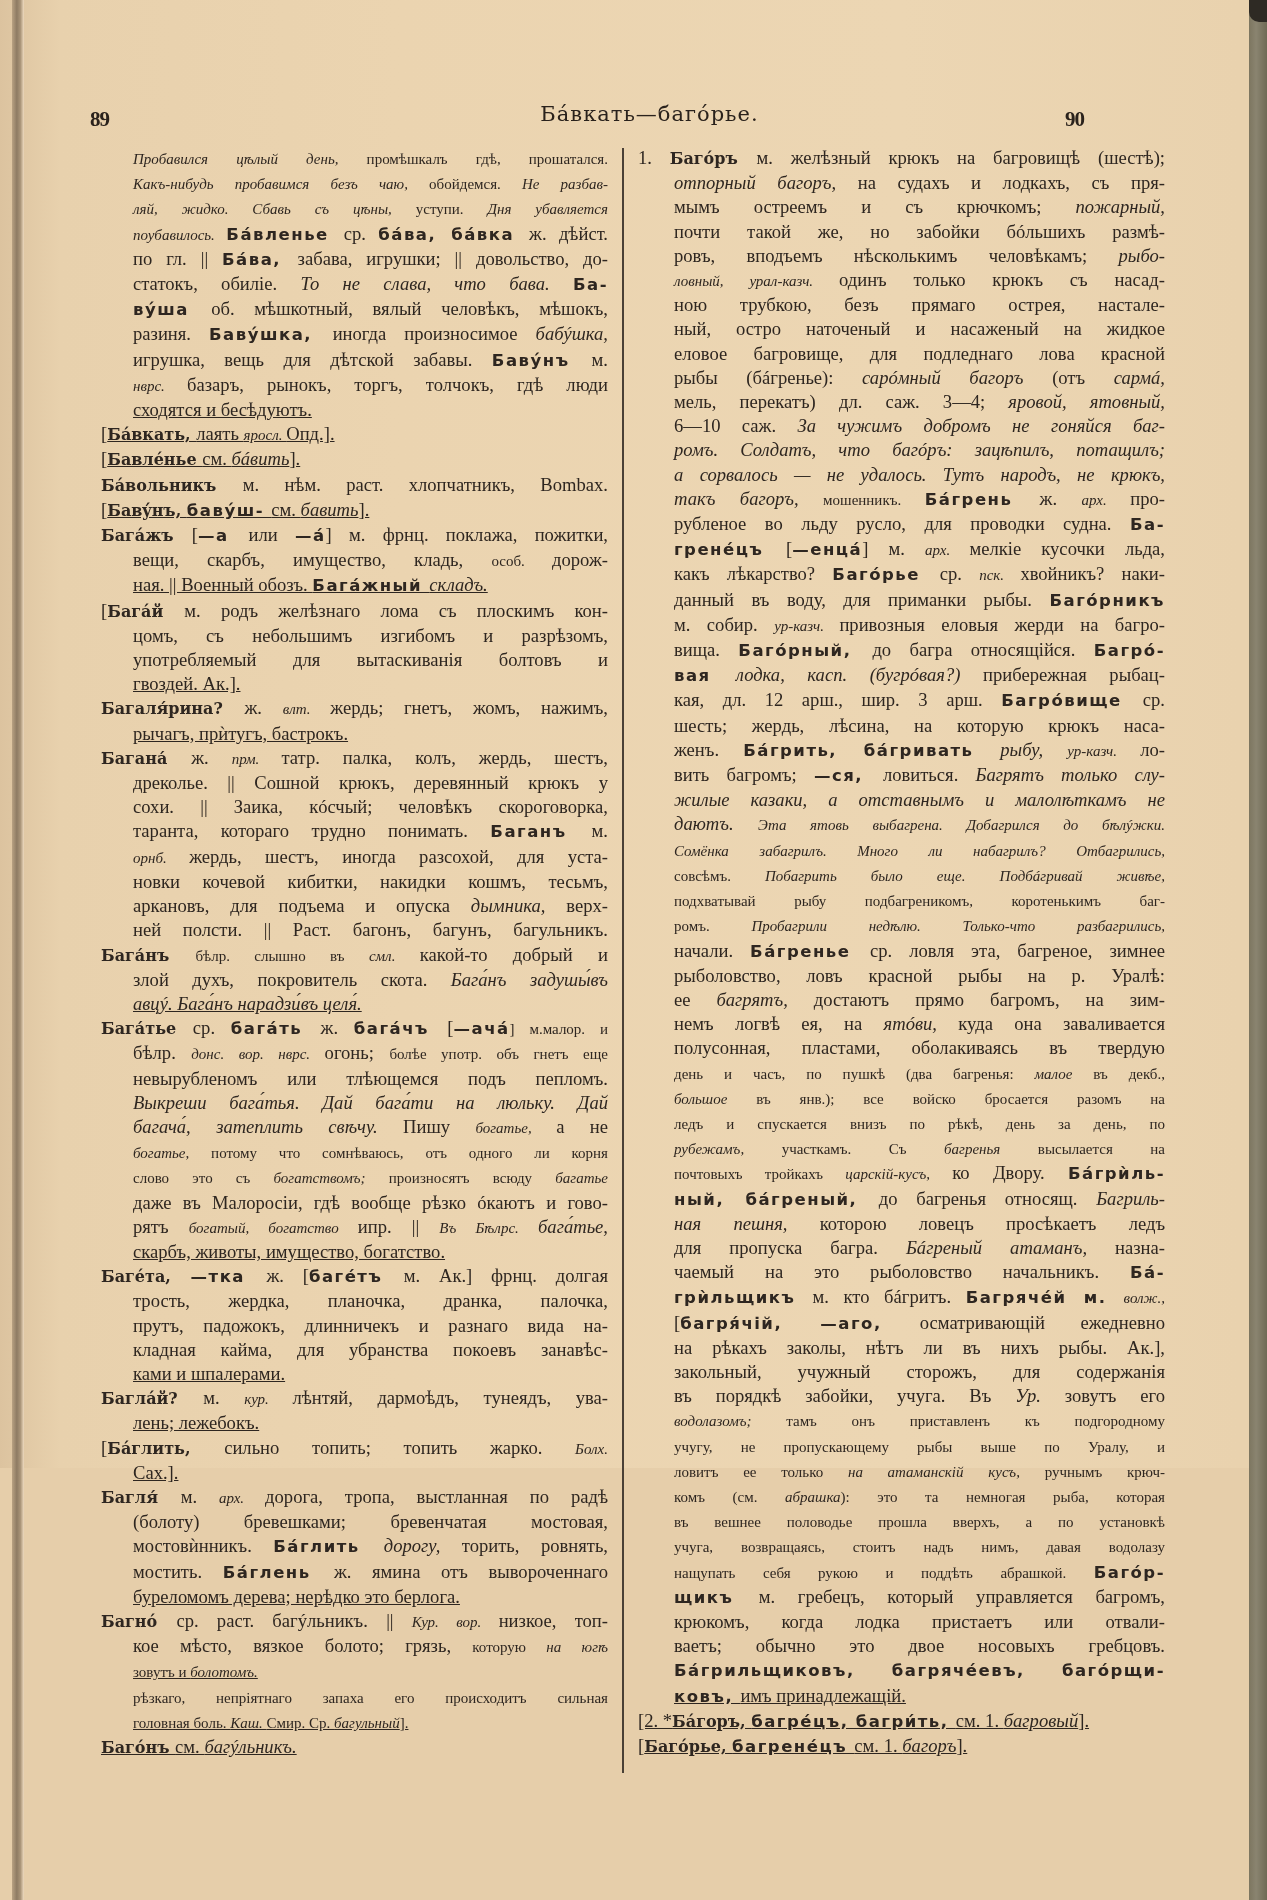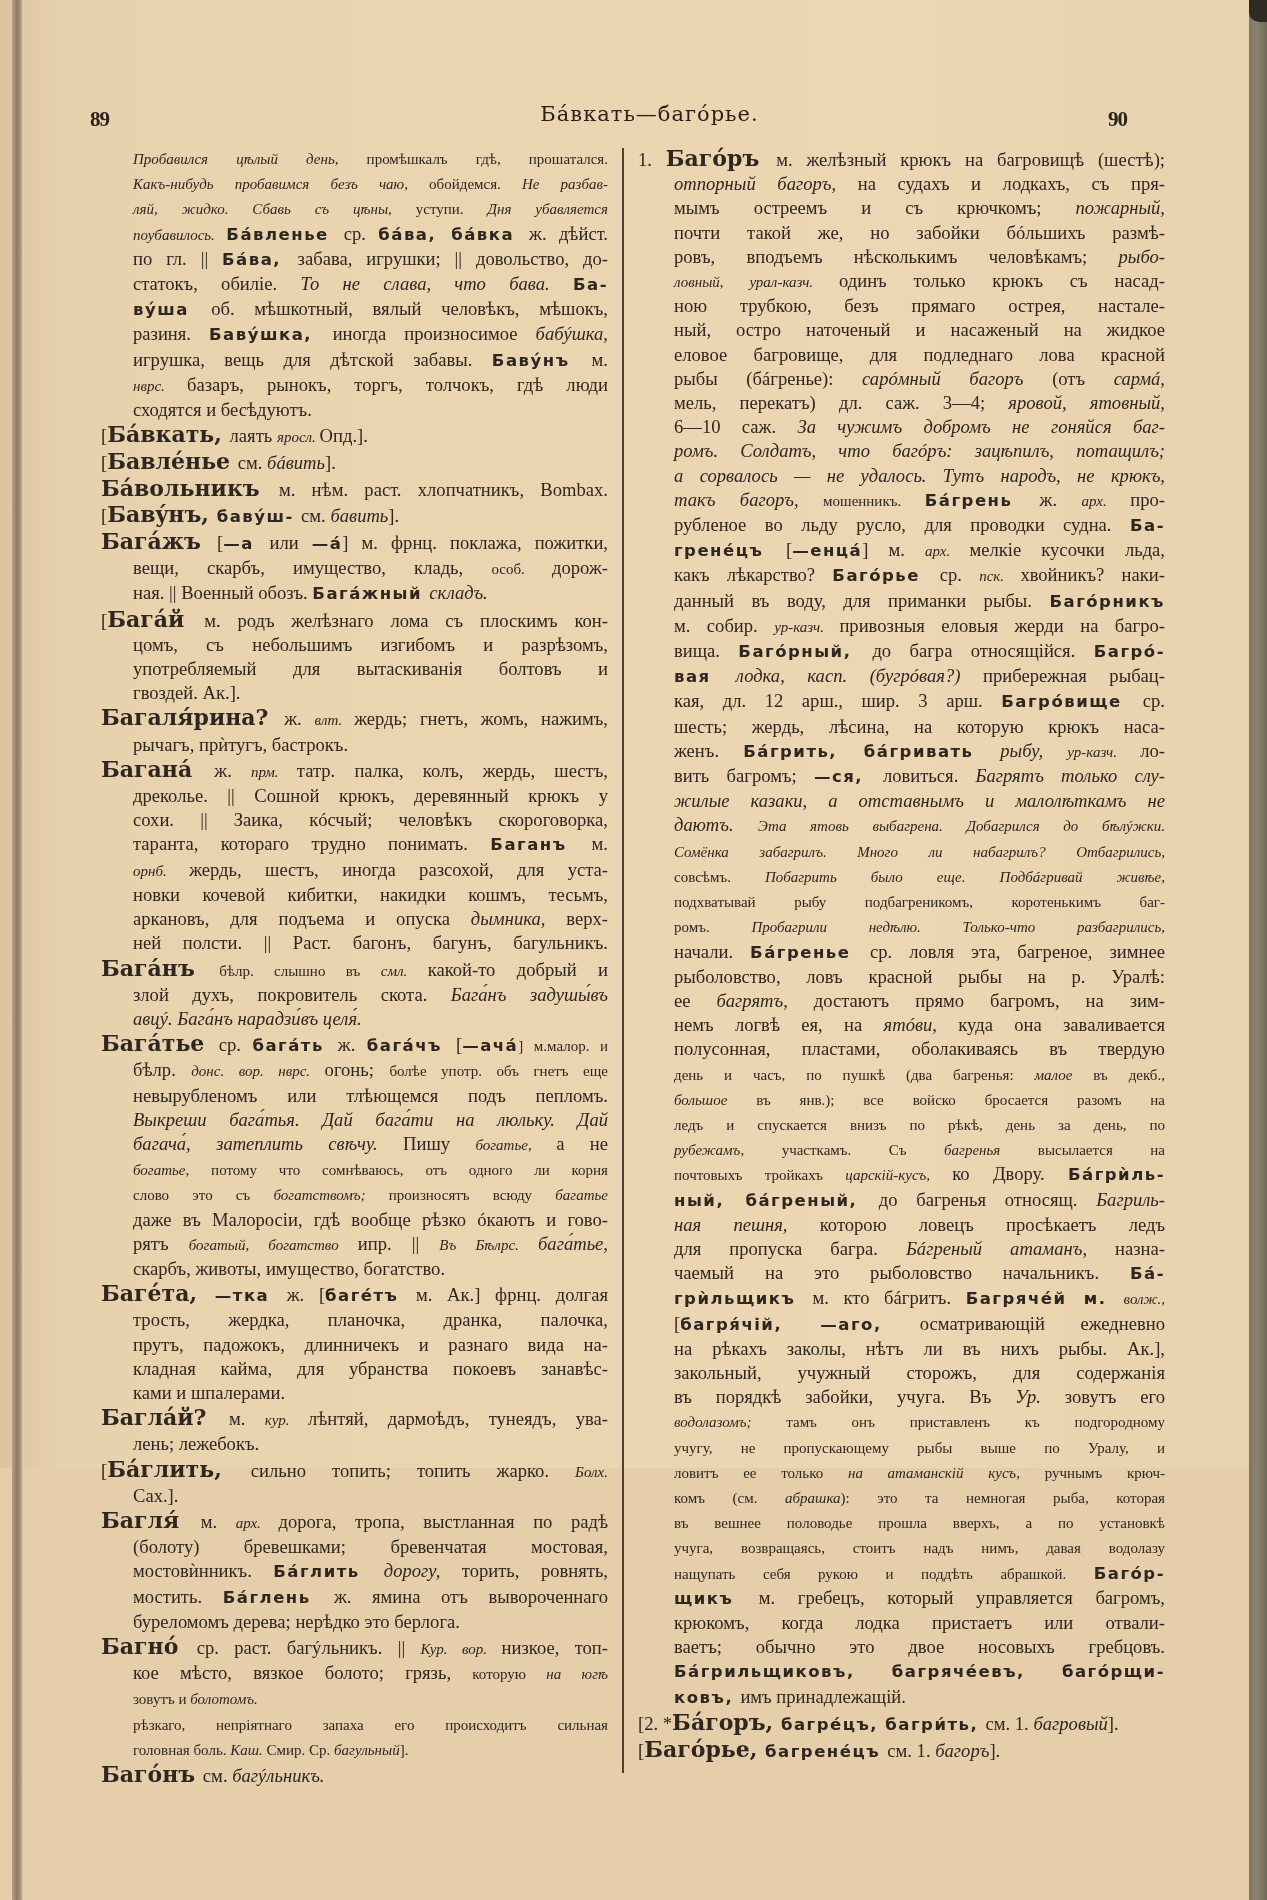--- a/index.html
+++ b/index.html
@@ -21,40 +21,40 @@
   .binding-right {
     position: absolute; left: 1249px; top: 0; width: 18px; height: 1900px;
     background: linear-gradient(90deg, #7d7660 0, #8a8470 40%, #6f6a55 100%);
   }
   .binding-right-top {
     position: absolute; left: 1249px; top: 0; width: 18px; height: 22px;
     background: #2e2a24; border-bottom-left-radius: 10px;
   }
   .page-num { position: absolute; top: 107px; font-size: 21px; font-weight: bold; letter-spacing: -1px; color: #2a221c; }
   .page-num.left { left: 90px; }
-  .page-num.right { left: 1108px; }
+  .page-num.right { left: 1065px; }
   .running-head {
     position: absolute; top: 102px; left: 16px; width: 1267px; text-align: center;
     font-family: "DejaVu Serif", serif; font-size: 21px; letter-spacing: 1px; color: #2a221c;
   }
   .col {
     position: absolute; top: 146px;
     font-size: 18.6px; line-height: 24.2px;
   }
   .col.left { left: 101px; width: 507px; }
   .col.right { left: 638px; width: 527px; }
   .rule {
     position: absolute; left: 622px; top: 148px; width: 1.5px; height: 1625px; background: #4a4036;
   }
   .ln { white-space: nowrap; text-align: justify; text-align-last: justify; display: block; overflow: visible; }
-  .ln.last { text-align-last: left; }
+  .ln.last { text-align-last: left; text-decoration: underline; }
   .ln.ind { padding-left: 32px; }
   .ln.num-ind { padding-left: 36px; }
   .seg-b { font-family: "DejaVu Sans", sans-serif; font-weight: bold; font-size: 16.5px; letter-spacing: 1.5px; }
-  .seg-hw { font-family: "DejaVu Serif", serif; font-weight: bold; font-size: 22px; }
+  .seg-hw { font-family: "DejaVu Serif", serif; font-weight: bold; font-size: 16px; }
   .seg-i { font-style: italic; margin-top: 8px; }
   .seg-s { font-size: 15px; }
   .seg-si { font-style: italic; font-size: 15px; }
   .seg-n { }
 </style>
 </head>
 <body>
 
 <div class="page">
   <div class="binding-left"></div>

